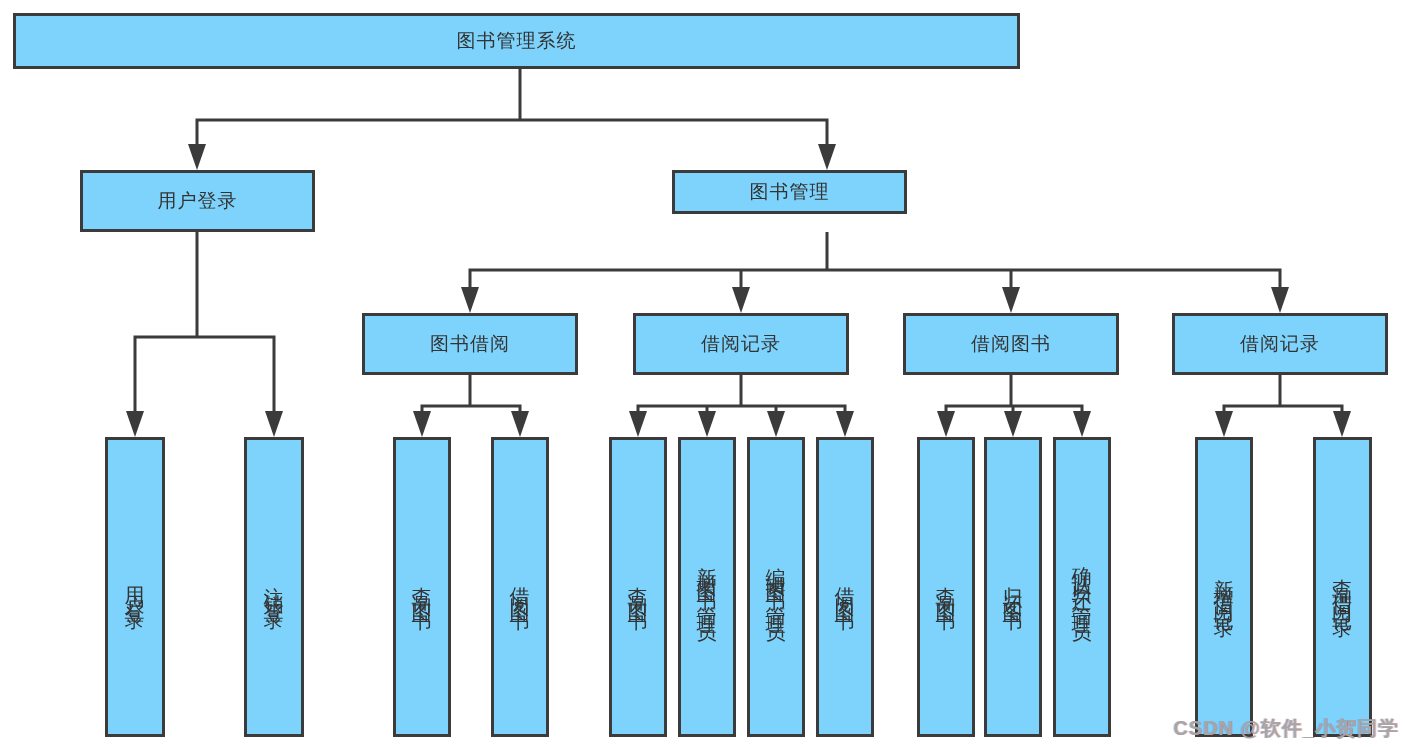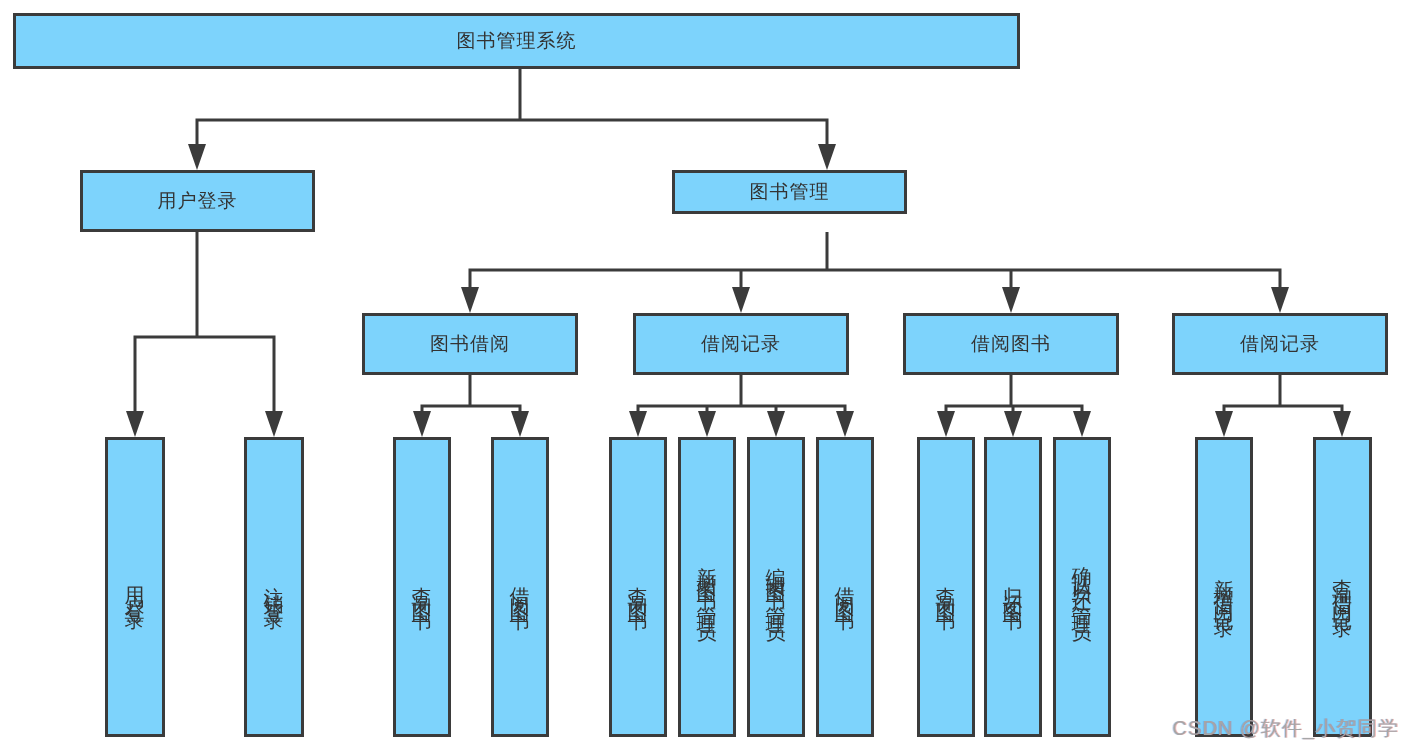--- a/index.html
+++ b/index.html
@@ -39,20 +39,21 @@
     white-space:nowrap;
   }
   .watermark{
     position:absolute;
     right:6px;bottom:5px;
     font-size:20px;
     color:var(--watermark);
     letter-spacing:1px;
     text-shadow:1px 0 rgba(220,60,60,.35), -1px 0 rgba(60,120,220,.25);
     white-space:nowrap;
+    font-weight:bold;
   }
 </style>
 </head>
 <body>
 
 <div class="canvas">
 
   <svg class="connectors" viewBox="0 0 1405 747" aria-hidden="true">
 
     <path d="M520,69 L520,120 M195.5,120 L828.5,120 M197,120 L197,146 M827,120 L827,146"></path>

